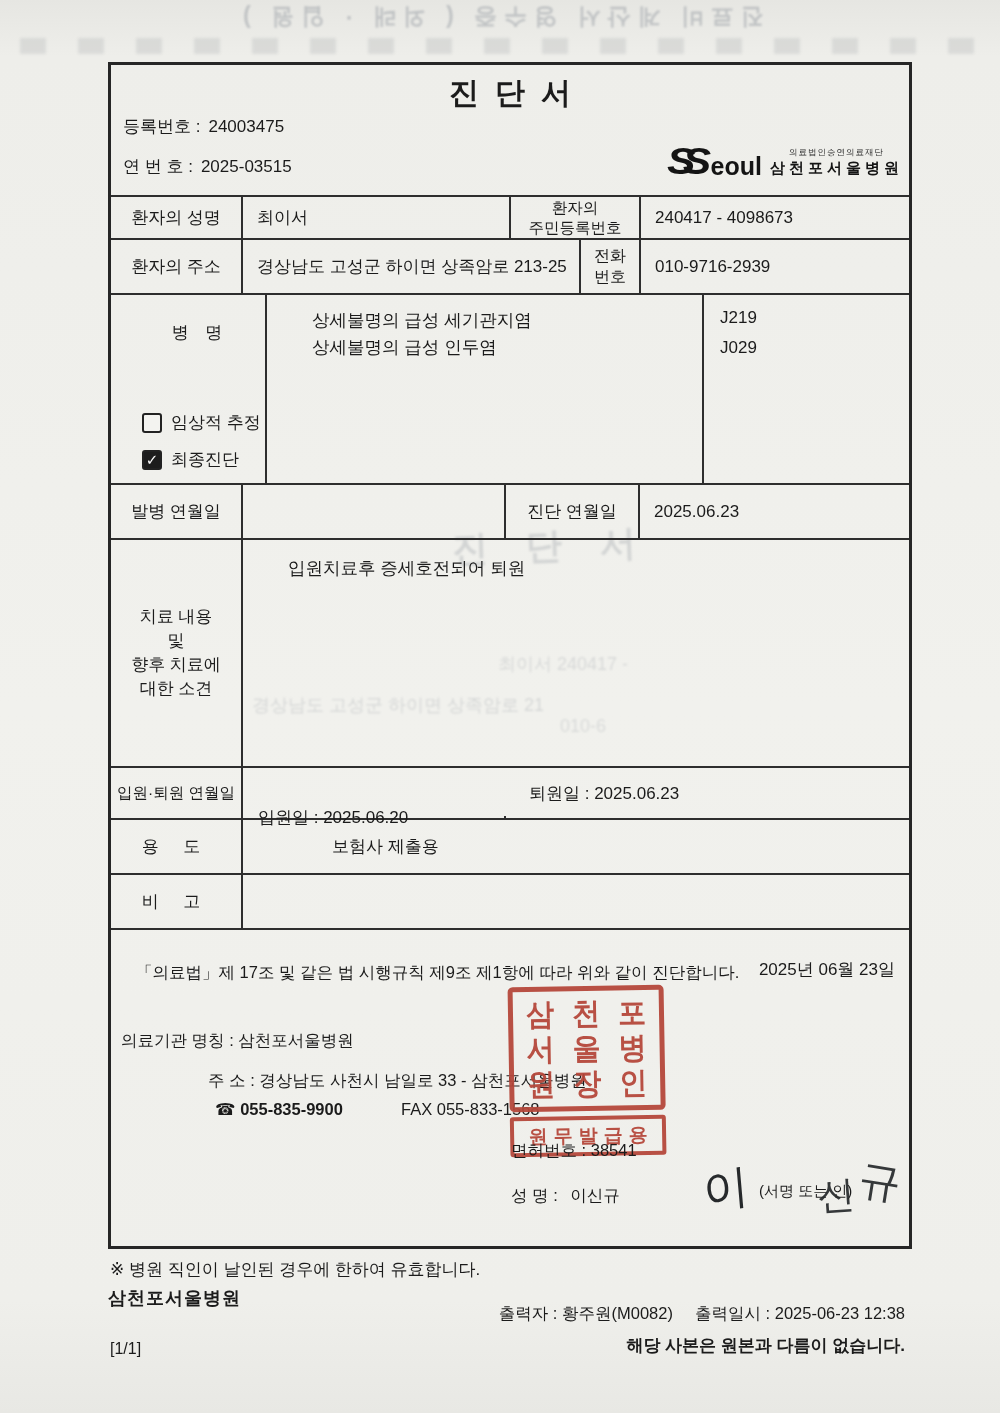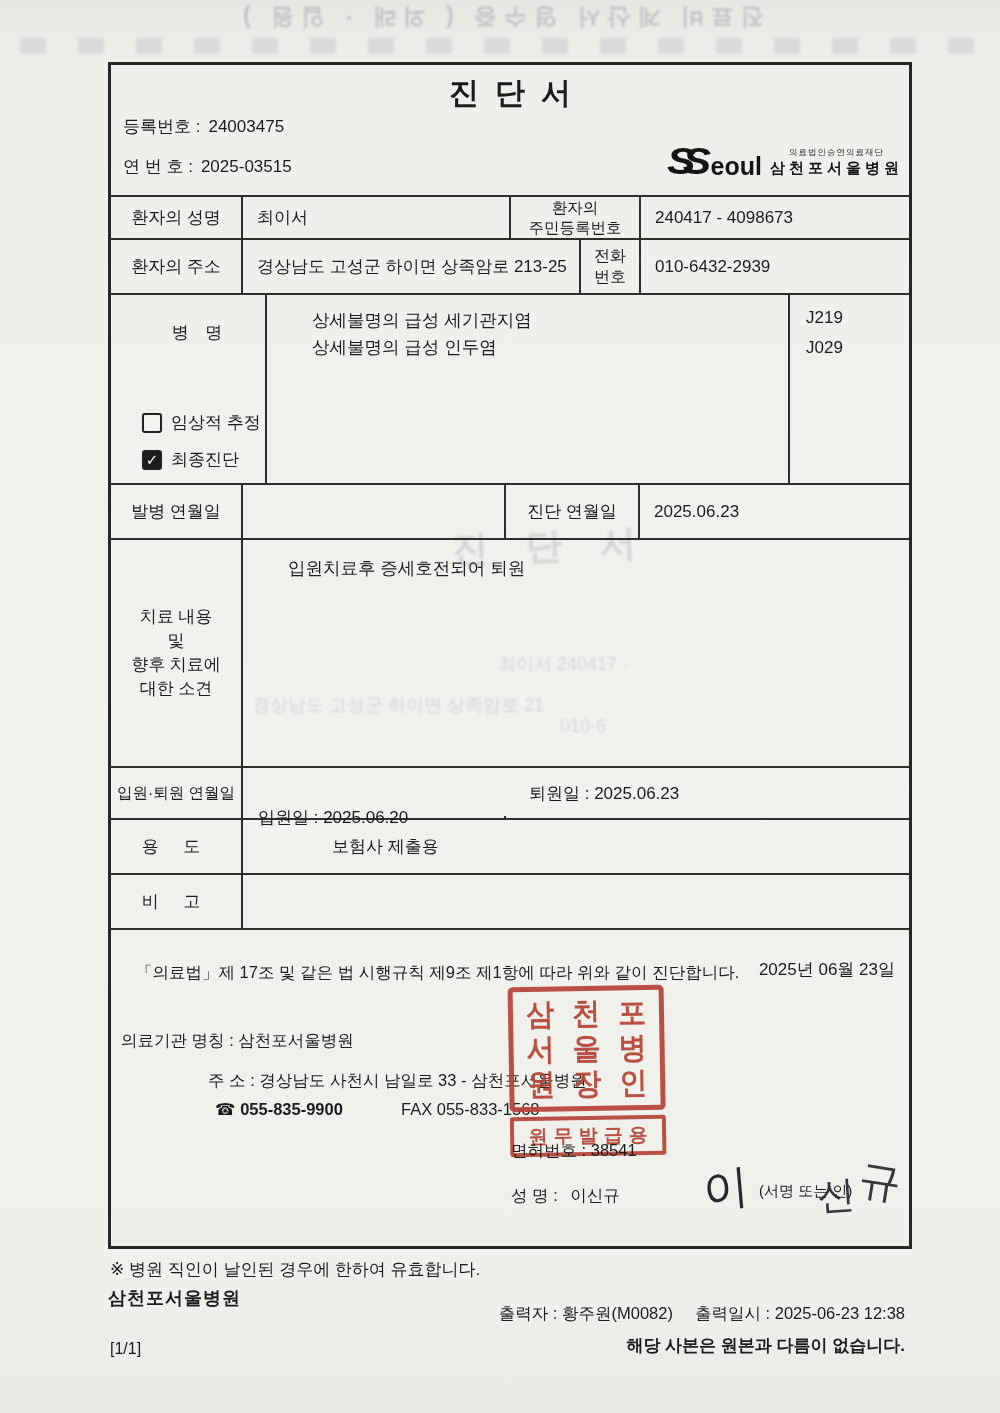--- a/index.html
+++ b/index.html
@@ -64,21 +64,21 @@
   .c-tell  { width:60px; display:flex; flex-direction:column; align-items:center; justify-content:center; font-size:16px; line-height:1.3; }
   .c-telv  { flex:1; display:flex; align-items:center; padding-left:14px; }
   
   .lab-disease { flex-direction:column; align-items:flex-start; }
   .disease-title { align-self:center; margin-top:26px; letter-spacing:6px; }
   .cbx-block { margin-top:auto; margin-left:7px; margin-bottom:12px; display:flex; flex-direction:column; gap:14px; }
   .cbx-line { display:flex; align-items:center; gap:9px; }
   .cbx { width:20px; height:20px; border:2.5px solid #222; border-radius:3px; flex:none; position:relative; background:#f3f3f0; }
   .cbx.checked { background:#1d1d1d; }
   .cbx.checked::after { content:"✓"; position:absolute; inset:0; display:flex; align-items:center; justify-content:center; color:#fafafa; font-size:15px; font-weight:700; }
-  .c-disease { width:523px; padding:12px 0 0 45px; line-height:1.55; font-size:17.5px; }
+  .c-disease { width:437px; padding:12px 0 0 45px; line-height:1.55; font-size:17.5px; }
   .c-codes { flex:1; display:flex; flex-direction:column; }
   .code-head { border-bottom:2px solid #2e2e2e; height:53px; display:flex; align-items:center; justify-content:center; font-size:16.5px; }
   .code-list { padding:8px 0 0 16px; line-height:1.75; font-size:17px; }
   
   .c-onset { width:263px; display:flex; align-items:center; padding-left:14px; }
   .c-diagl { width:134px; display:flex; align-items:center; justify-content:center; }
   .c-diagv { flex:1; display:flex; align-items:center; padding-left:14px; }
   
   .lab-lines { line-height:1.4; }
   .c-treat { flex:1; padding:16px 0 0 45px; font-size:17.5px; }
@@ -163,21 +163,21 @@
         <div class="tc c-rrnv">240417 - 4098673</div>
       </div>
 
       <div class="trow r2">
         <div class="tc lab">환자의 주소</div>
         <div class="tc c-addr">경상남도 고성군 하이면 상족암로 213-25</div>
         <div class="tc c-tell">
           <span>전화</span>
           <span>번호</span>
         </div>
-        <div class="tc c-telv">010-6432-2939</div>
+        <div class="tc c-telv">010-9716-2939</div>
       </div>
 
       <div class="trow r3">
         <div class="tc lab lab-disease">
           <span class="disease-title">병 명</span>
           <span class="cbx-block">
             <span class="cbx-line">
               <span class="cbx"></span>
               <span>임상적 추정</span>
             </span>

